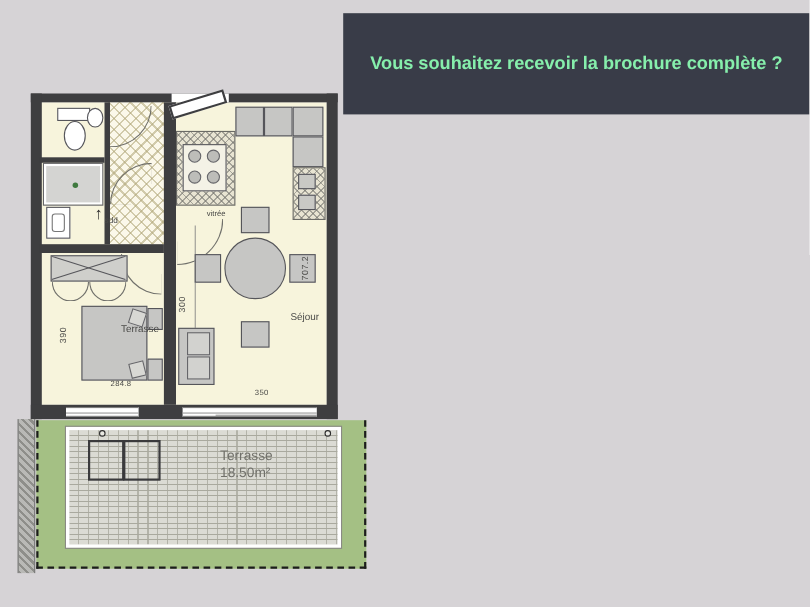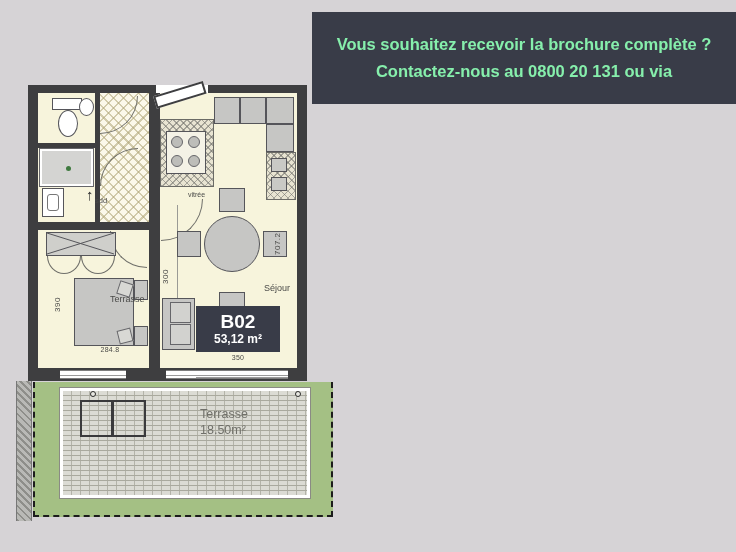--- a/index.html
+++ b/index.html
@@ -85,21 +85,20 @@
   .burner{width:12px;height:12px;border-radius:50%;background:#bdbdb9;border:1px solid #66666a;box-sizing:border-box;position:absolute;}
   .arrow-up{font-size:15px;color:#2c2c2c;font-weight:bold;}
 </style>
 </head>
 <body>
 
 <div class="canvas">
 
   <div class="abs banner">
     <div>Vous souhaitez recevoir la brochure complète ?</div>
-    <div>Contactez-nous au 0800 20 131 ou via</div>
   </div>
 
   <div class="abs floor" style="left:36px;top:93px;width:261px;height:275px;"></div>
 
   <div class="abs checker" style="left:98px;top:93px;width:51px;height:129px;"></div>
 
   <div class="abs wall" style="left:28px;top:85px;width:279px;height:8px;"></div>
   <div class="abs" style="left:156px;top:85px;width:52px;height:8px;background:#fff;"></div>
   <div class="abs wall" style="left:28px;top:85px;width:10px;height:296px;"></div>
   <div class="abs wall" style="left:297px;top:85px;width:10px;height:296px;"></div>
@@ -154,24 +153,20 @@
 
   <div class="abs furn" style="left:162px;top:298px;width:33px;height:52px;">
     <div style="position:absolute;left:7px;top:3px;width:21px;height:21px;background:#d2d2cf;border:1px solid #66666a;box-sizing:border-box;"></div>
     <div style="position:absolute;left:7px;top:25px;width:21px;height:21px;background:#d2d2cf;border:1px solid #66666a;box-sizing:border-box;"></div>
   </div>
 
   <div class="abs label" style="left:236px;top:283px;">Séjour</div>
   <div class="abs vtext" style="left:273px;top:215px;height:40px;">707.2</div>
   <div class="abs vtext" style="left:161px;top:250px;height:34px;">300</div>
 
-  <div class="abs badge">
-    <div class="code">B02</div>
-    <div class="area">53,12 m²</div>
-  </div>
   <div class="abs dim" style="left:200px;top:354px;width:76px;text-align:center;">350</div>
 
   <div class="abs arc arc-tr" style="left:110px;top:231px;width:37px;height:37px;"></div>
   <div class="abs" style="left:46px;top:232px;width:70px;height:24px;background:#cfcfcb;border:1.5px solid #55555a;box-sizing:border-box;">
     <svg width="100%" height="100%" style="display:block;">
       <line x1="0" y1="0" x2="67" y2="21" stroke="#55555a" stroke-width="1"></line>
       <line x1="67" y1="0" x2="0" y2="21" stroke="#55555a" stroke-width="1"></line>
     </svg>
   </div>
   <div class="abs half-arc" style="left:47px;top:256px;width:34px;height:18px;"></div>

